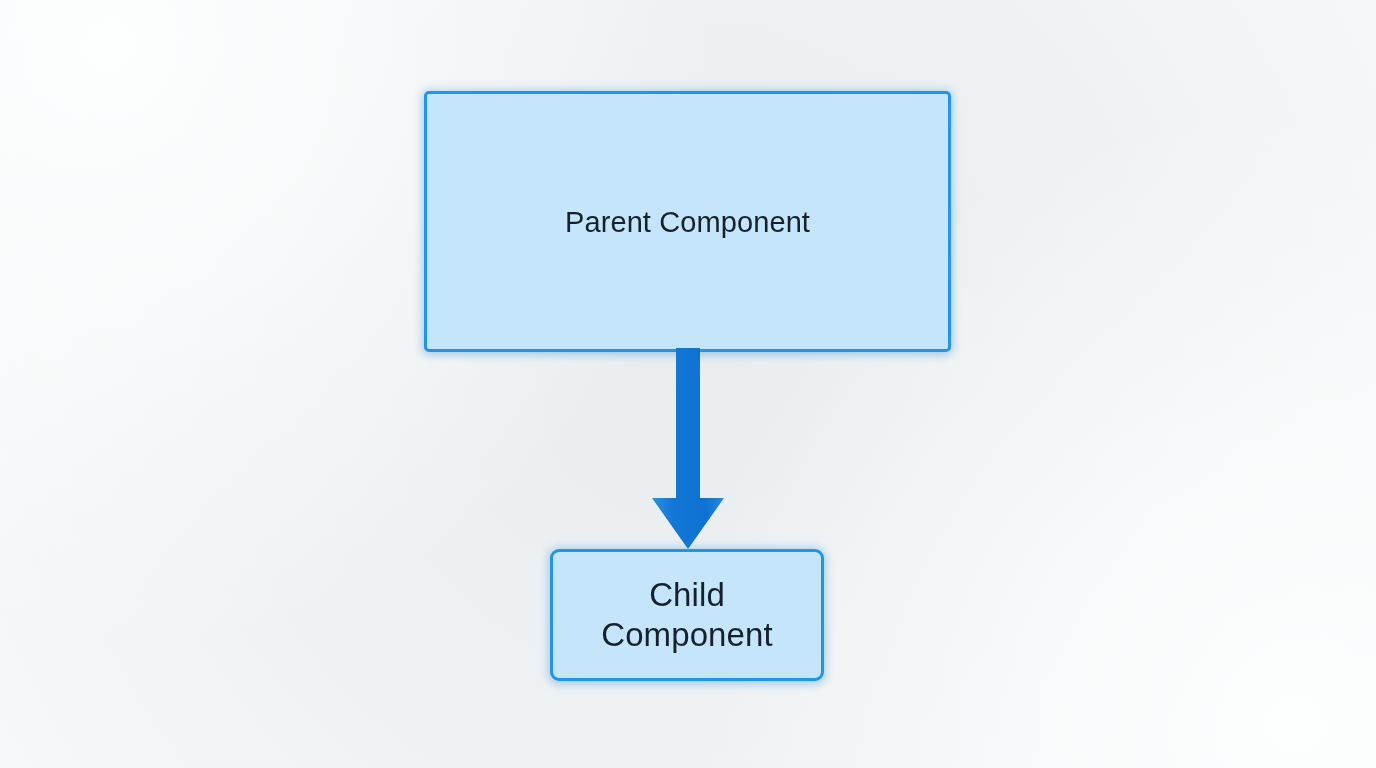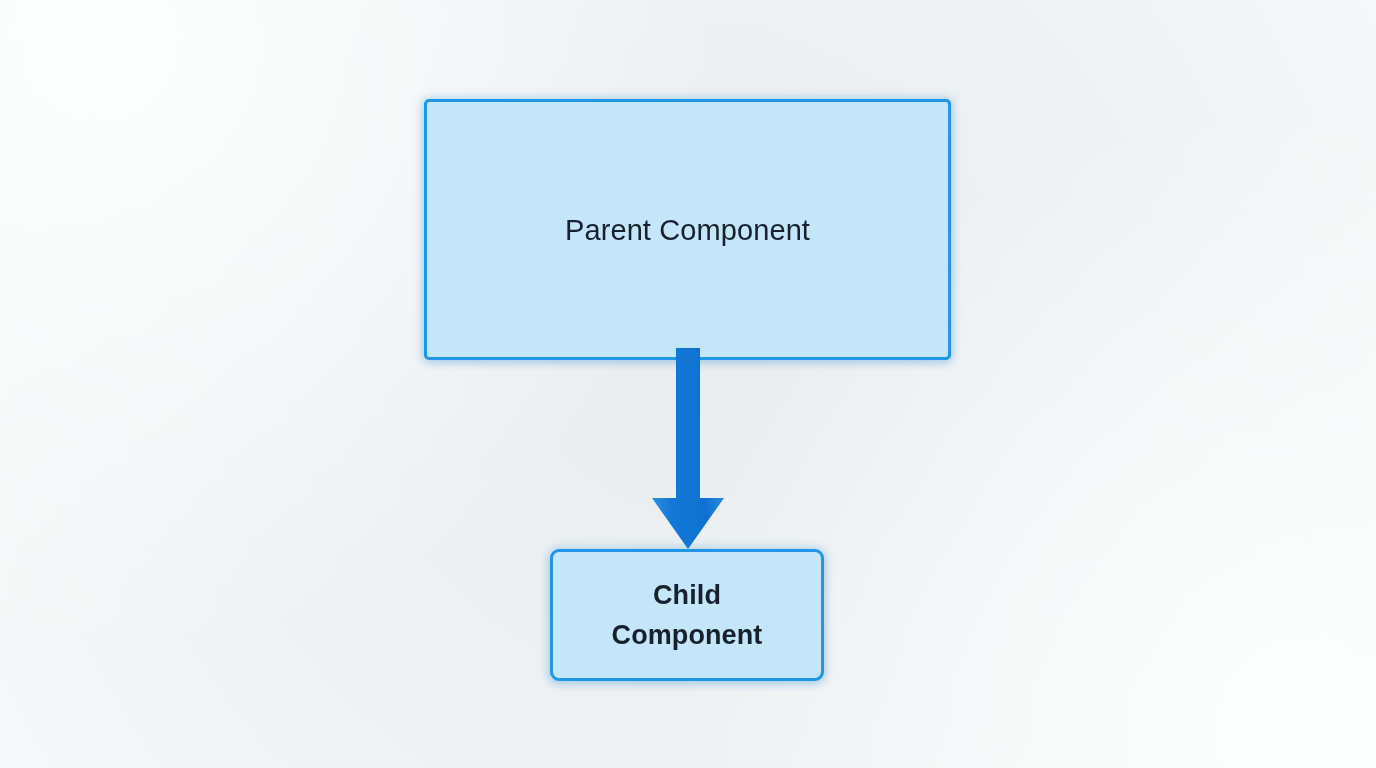--- a/index.html
+++ b/index.html
@@ -38,42 +38,42 @@
     align-items: center;
     justify-content: center;
     text-align: center;
     color: #17212e;
     letter-spacing: 0.1px;
     -webkit-font-smoothing: antialiased;
   }
 
   #parent-node {
     left: 424px;
-    top: 99px;
+    top: 91px;
     width: 527px;
     height: 261px;
     border-radius: 5px;
   }
   #parent-node .node-label {
     font-size: 29px;
     line-height: 34px;
     font-weight: 400;
   }
 
   #child-node {
     left: 550px;
     top: 549px;
     width: 274px;
     height: 132px;
     border-radius: 9px;
   }
   #child-node .node-label {
-    font-size: 27px;
+    font-size: 33px;
     line-height: 40px;
-    font-weight: 700;
+    font-weight: 400;
     white-space: pre-line;
   }
 
   
   #connector {
     position: absolute;
     left: 649px;
     top: 348px;
     width: 78px;
     height: 203px;

